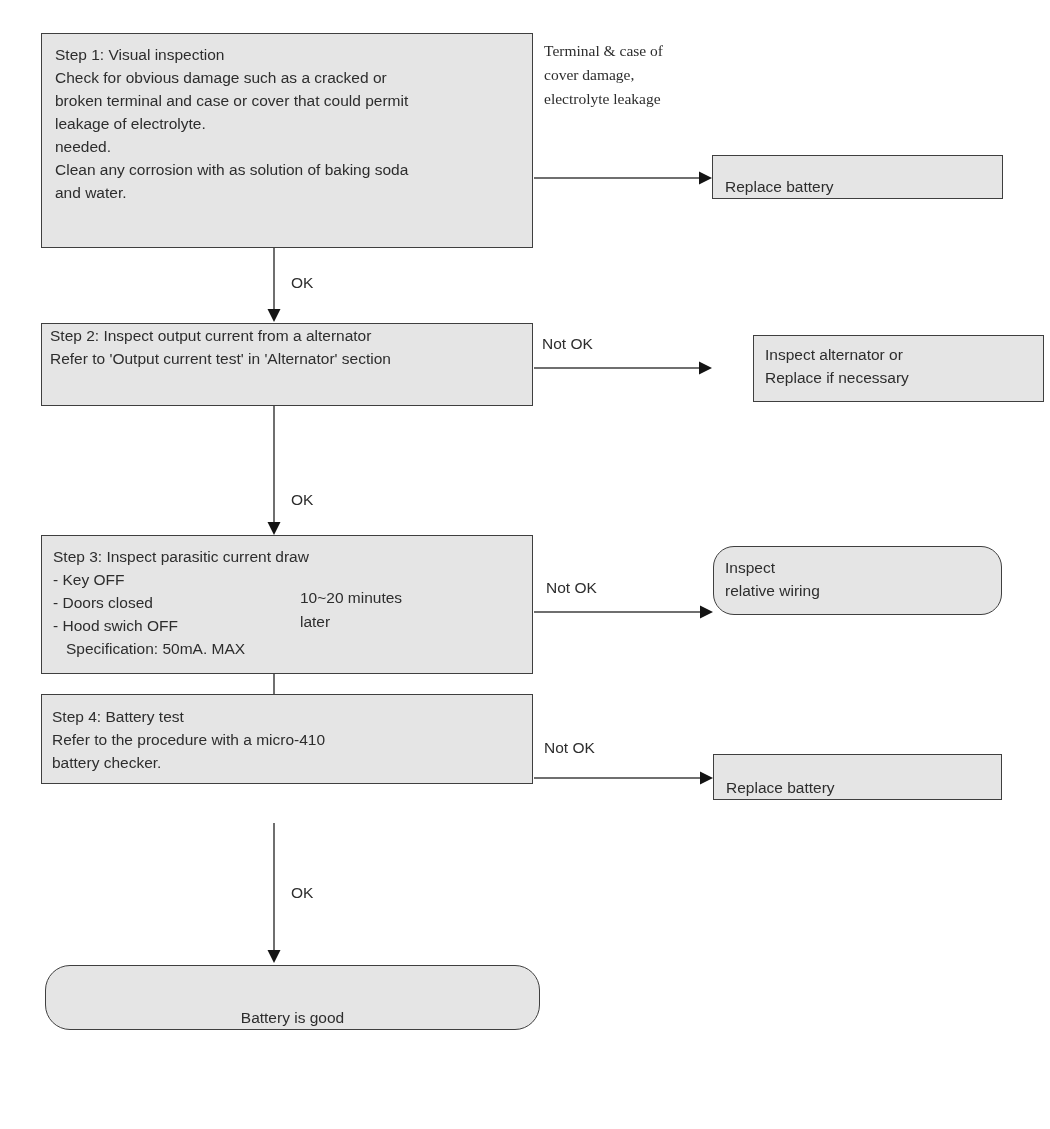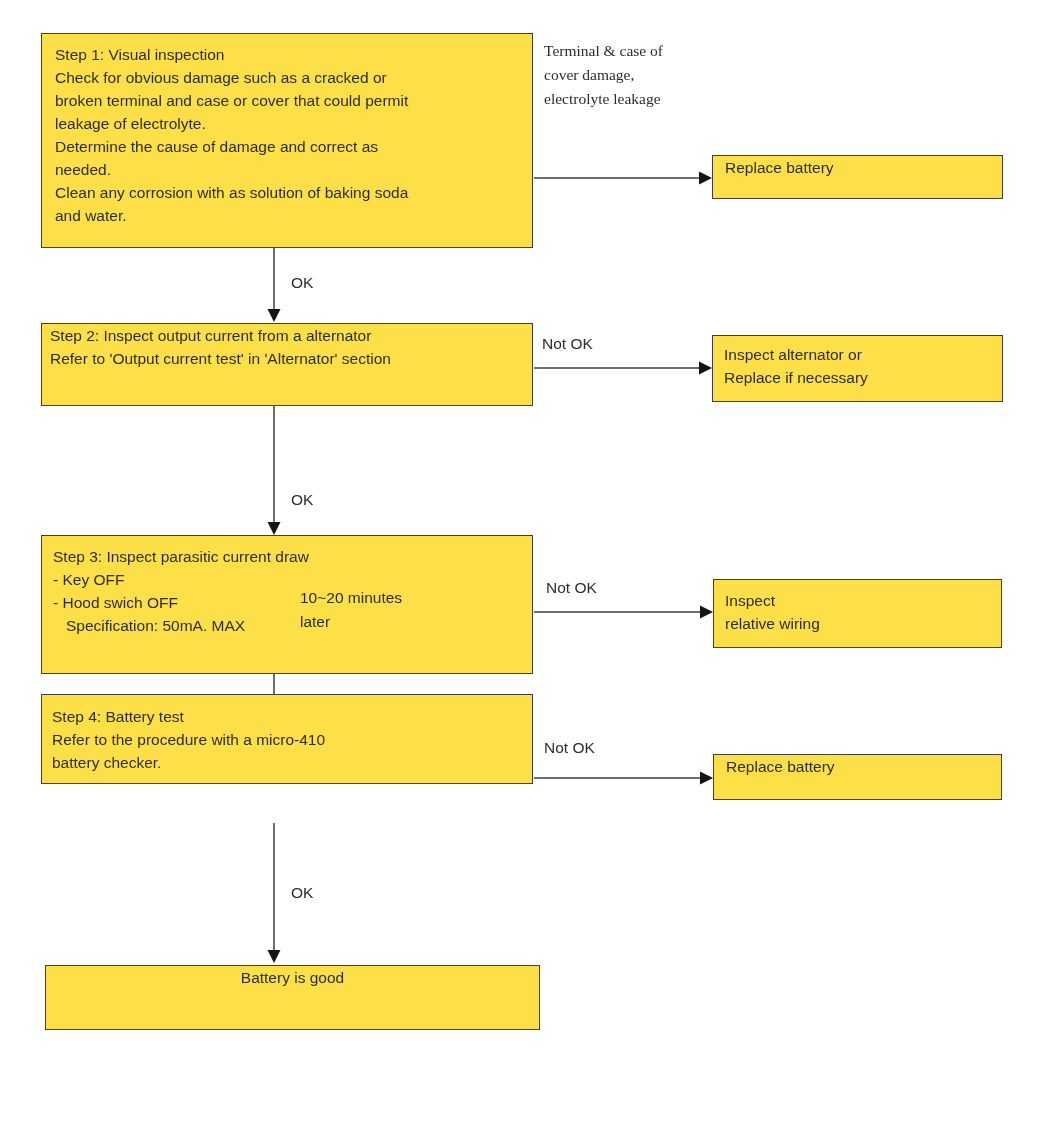--- a/index.html
+++ b/index.html
@@ -20,21 +20,21 @@
     position: absolute;
     left: 0;
     top: 0;
     width: 1050px;
     height: 1129px;
     pointer-events: none;
   }
   .box {
     position: absolute;
     border: 1.6px solid #3f3f3f;
-    background: #fde047;
+    background: #e5e5e5;
     box-sizing: border-box;
     font-size: 15.5px;
     line-height: 23px;
   }
   .line {
     white-space: pre;
   }
   .flow-label {
     position: absolute;
     font-size: 15.5px;
@@ -53,24 +53,25 @@
     position: absolute;
     left: 300px;
     top: 586px;
     width: 140px;
     text-align: left;
     font-size: 15.5px;
     line-height: 24px;
   }
   .vcenter {
     display: flex;
-    align-items: flex-start;
+    align-items: flex-end;
   }
   .hcenter {
     justify-content: center;
+    border-radius: 25px;
   }
 </style>
 </head>
 <body>
 
 <div class="canvas">
 
   <svg class="arrows-layer" viewBox="0 0 1050 1129" xmlns="http://www.w3.org/2000/svg">
     <g>
       <line x1="274" y1="248" x2="274" y2="311" stroke="#3f3f3f" stroke-width="1.5"></line>
@@ -105,21 +106,20 @@
       <polygon points="700,771.5 700,784.5 713,778" fill="#141414"></polygon>
     </g>
     <path d="M 255.5 578 L 280.5 578 L 280.5 624 L 255.5 624" fill="none" stroke="#555555" stroke-width="1.4"></path>
   </svg>
 
   <div class="box" style="left:41px; top:33px; width:492px; height:215px; padding:9px 6px 0 13px;">
     <div class="line">Step 1: Visual inspection</div>
     <div class="line">Check for obvious damage such as a cracked or</div>
     <div class="line">broken terminal and case or cover that could permit</div>
     <div class="line">leakage of electrolyte.</div>
-    <div class="line">Determine the cause of damage and correct as</div>
     <div class="line">needed.</div>
     <div class="line">Clean any corrosion with as solution of baking soda</div>
     <div class="line">and water.</div>
   </div>
 
   <div class="side-note">
     <div class="line">Terminal &amp; case of</div>
     <div class="line">cover damage,</div>
     <div class="line">electrolyte leakage</div>
   </div>
@@ -130,42 +130,43 @@
 
   <div class="flow-label" style="left:291px; top:272px;">OK</div>
 
   <div class="box" style="left:41px; top:323px; width:492px; height:83px; padding:0 6px 0 8px;">
     <div class="line">Step 2: Inspect output current from a alternator</div>
     <div class="line">Refer to 'Output current test' in 'Alternator' section</div>
   </div>
 
   <div class="flow-label" style="left:542px; top:333px;">Not OK</div>
 
-  <div class="box" style="left:712px; top:335px; width:291px; height:67px; padding:7px 6px 0 11px;">
+  <div class="box" style="left:753px; top:335px; width:291px; height:67px; padding:7px 6px 0 11px;">
     <div class="line">Inspect alternator or</div>
     <div class="line">Replace if necessary</div>
   </div>
 
   <div class="flow-label" style="left:291px; top:489px;">OK</div>
 
   <div class="box" style="left:41px; top:535px; width:492px; height:139px; padding:9px 6px 0 11px;">
     <div class="line">Step 3: Inspect parasitic current draw</div>
     <div class="line">- Key OFF</div>
+    <div class="line">- Doors closed</div>
     <div class="line">- Hood swich OFF</div>
     <div class="line">   Specification: 50mA. MAX</div>
   </div>
 
   <div class="step3-note">
     <div class="line">10~20 minutes</div>
     <div class="line">later</div>
   </div>
 
   <div class="flow-label" style="left:546px; top:577px;">Not OK</div>
 
-  <div class="box" style="left:713px; top:579px; width:289px; height:69px; padding:9px 6px 0 11px;">
+  <div class="box" style="left:713px; top:546px; width:289px; height:69px; padding:9px 6px 0 11px;border-radius:21px;">
     <div class="line">Inspect</div>
     <div class="line">relative wiring</div>
   </div>
 
   <div class="flow-label" style="left:291px; top:690px;">OK</div>
 
   <div class="box" style="left:41px; top:694px; width:492px; height:90px; padding:10px 6px 0 10px;">
     <div class="line">Step 4: Battery test</div>
     <div class="line">Refer to the procedure with a micro-410</div>
     <div class="line">battery checker.</div>

